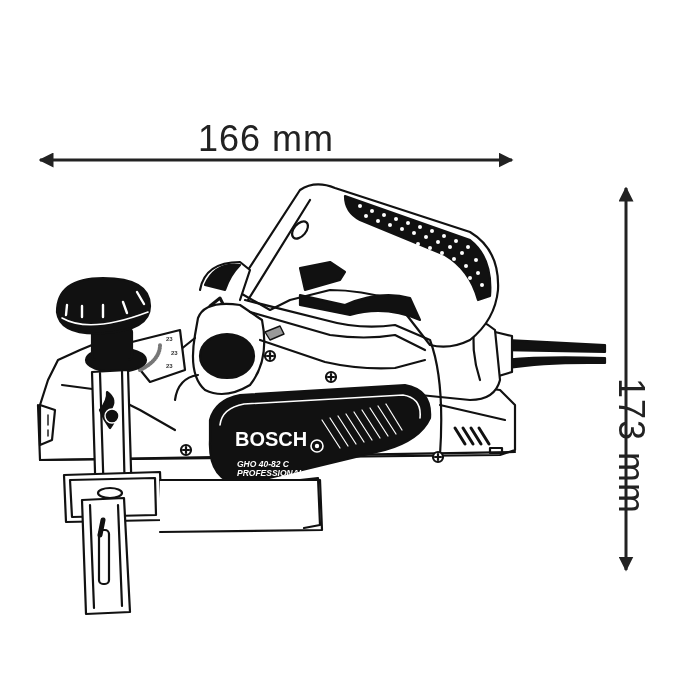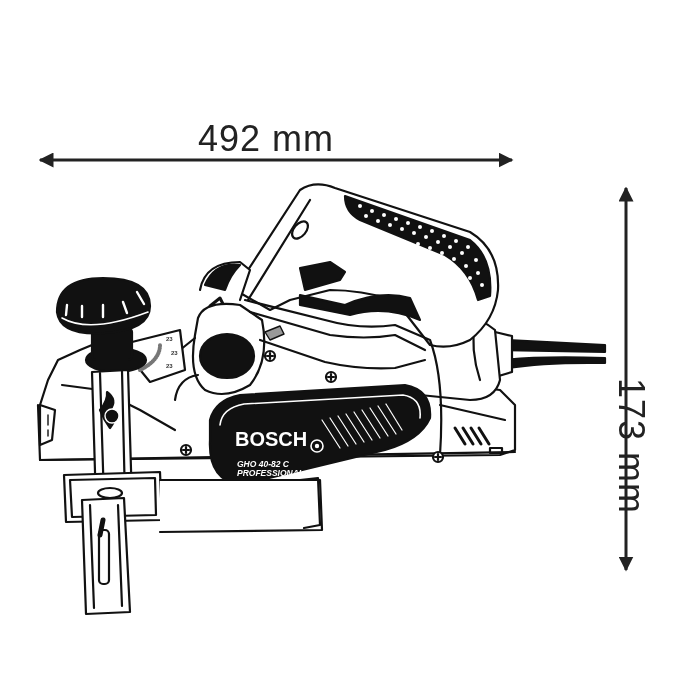--- a/index.html
+++ b/index.html
@@ -196,14 +196,14 @@
 
     <g>
       <text class="brand-text" x="235" y="446" fill="#fff" stroke="none" font-size="20" font-weight="700">BOSCH</text>
       <text class="brand-text" x="237" y="467" fill="#fff" stroke="none" font-size="8.5" font-style="italic" font-weight="700">GHO 40-82 C</text>
       <text class="brand-text" x="237" y="476" fill="#fff" stroke="none" font-size="8.5" font-style="italic" font-weight="700">PROFESSIONAL</text>
     </g>
   </g>
 </svg>
 </div>
 
-<div class="dim-label dim-width-label">492 mm</div>
+<div class="dim-label dim-width-label">166 mm</div>
 <div class="dim-label dim-height-label">173 mm</div>
 
 </body></html>

